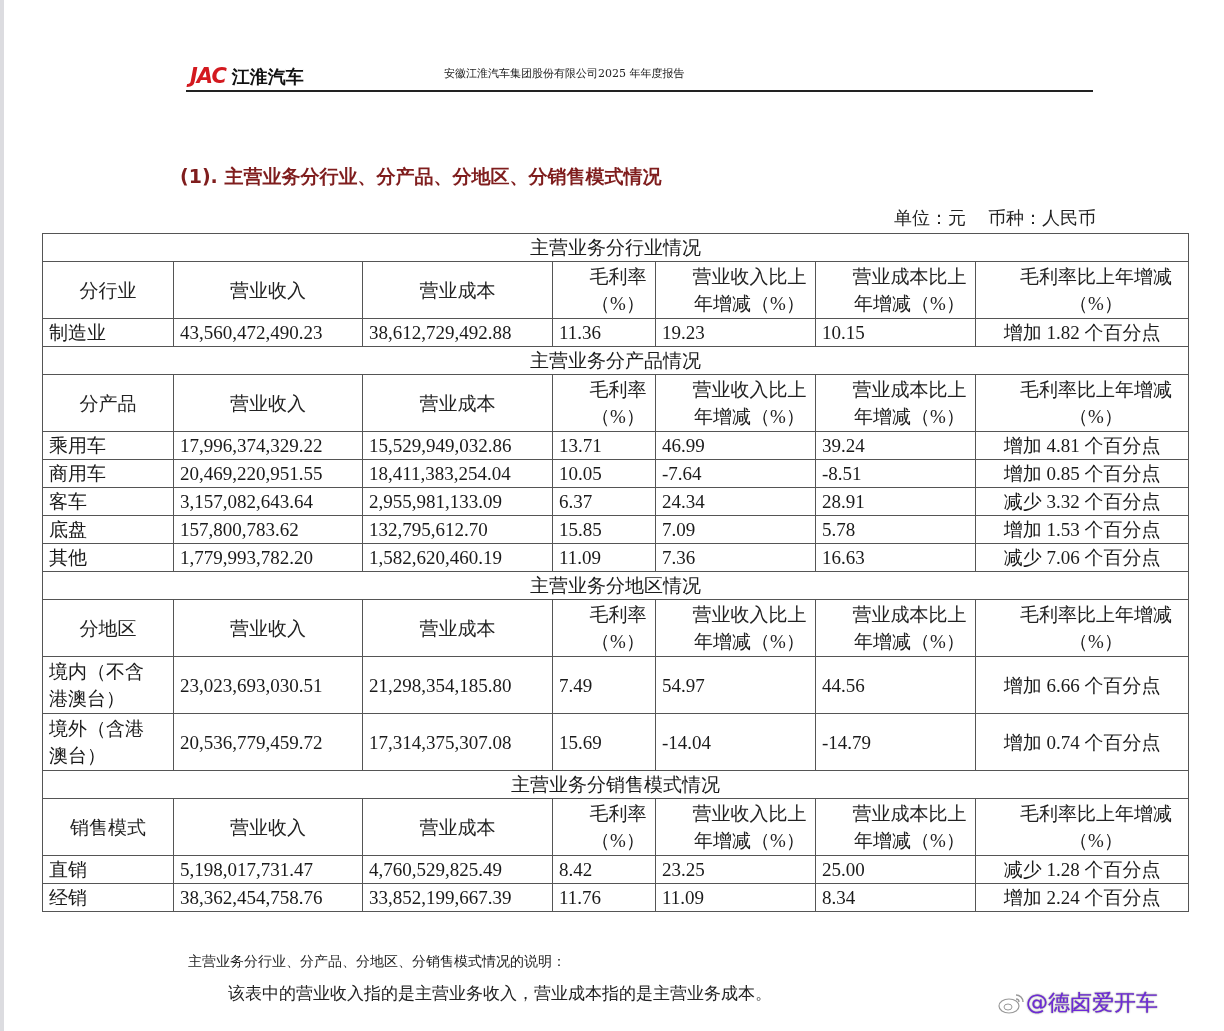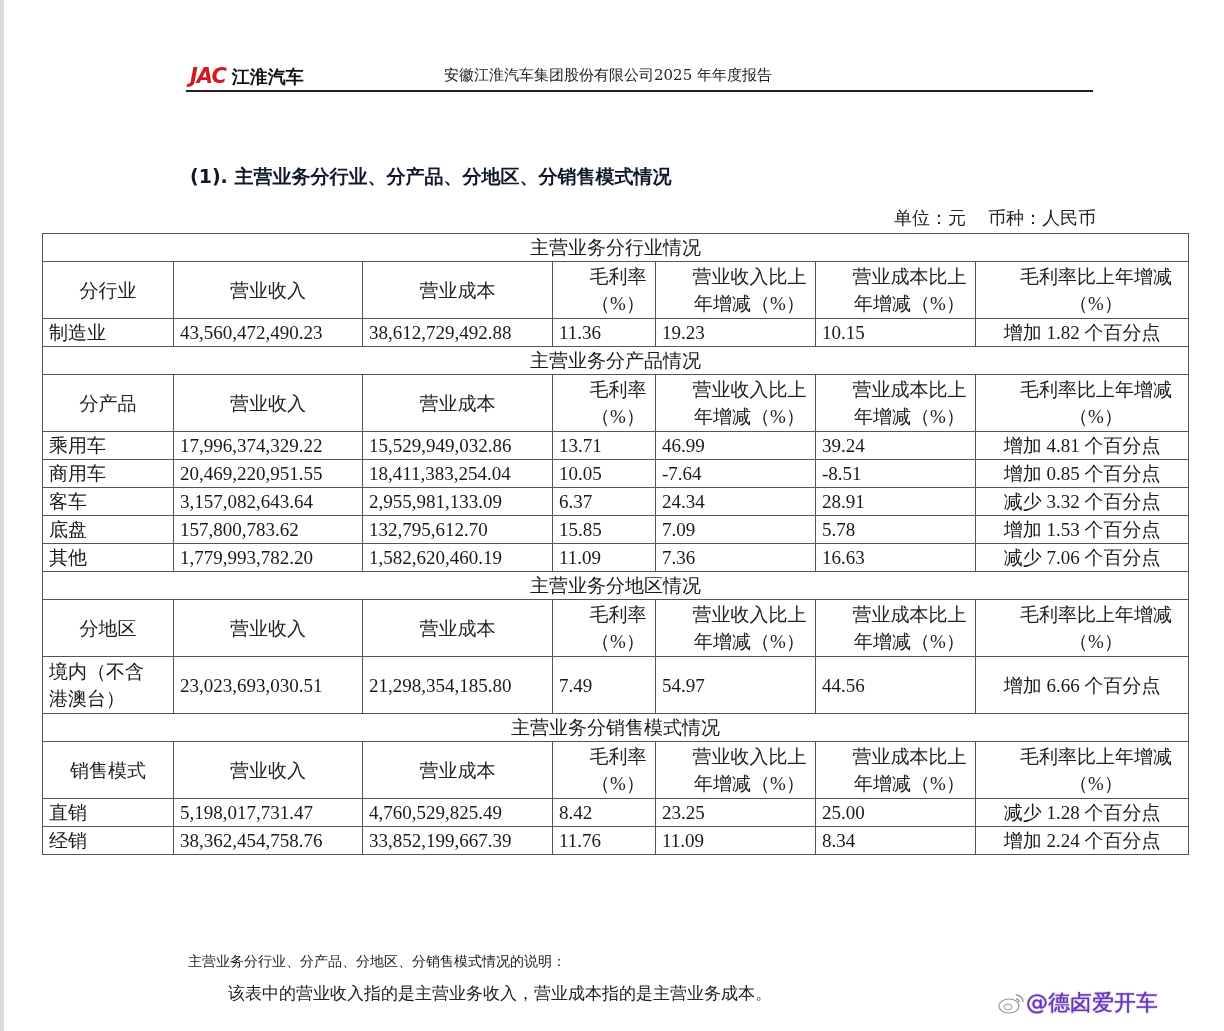--- a/index.html
+++ b/index.html
@@ -6,22 +6,22 @@
   body {
     width:1224px; height:1031px; position:relative; overflow:hidden;
     background:#ffffff; color:#1a1a1a;
     font-family:"DejaVu Serif","Liberation Serif",serif;
   }
   .left-edge { position:absolute; left:0; top:0; width:4px; height:1031px; background:#dcdce0; }
   .header { position:absolute; left:186px; top:62px; width:907px; height:28px; border-bottom:2px solid #222; }
   .logo { position:absolute; left:4px; top:2px; display:flex; align-items:baseline; }
   .logo-jac { font-family:"DejaVu Sans","Liberation Sans",sans-serif; font-weight:bold; font-style:italic; font-size:21px; color:#d3191f; letter-spacing:-1px; }
   .logo-cn { font-family:"DejaVu Sans","Liberation Sans",sans-serif; font-weight:bold; font-size:18px; color:#111; margin-left:6px; }
-  .report-title { position:absolute; left:258px; top:4px; font-size:15px; color:#222; }
-  .section-title { position:absolute; left:190px; top:164px; font-size:19px; font-weight:bold; font-family:"DejaVu Sans","Liberation Sans",sans-serif; color:#0f172a;text-align:center; }
+  .report-title { position:absolute; left:258px; top:4px; font-size:11px; color:#222; }
+  .section-title { position:absolute; left:180px; top:164px; font-size:19px; font-weight:bold; font-family:"DejaVu Sans","Liberation Sans",sans-serif; color:#7f1d1d;text-align:center; }
   .unit-line { position:absolute; right:128px; top:206px; font-size:18px; color:#222; }
   .unit-line span + span { margin-left:22px; }
   table.main {
     position:absolute; left:42px; top:233px; width:1146px;
     border-collapse:collapse; table-layout:fixed; font-size:19px;
     font-family:"Liberation Serif","DejaVu Serif",serif;
   }
   table.main td { border:1.5px solid #555; padding:0 6px; line-height:25px; white-space:nowrap; }
   td.group { text-align:center; height:27px; line-height:27px; }
   td.hd { text-align:center; color:#222; }
@@ -202,20 +202,32 @@
           <div>境内（不含</div>
           <div>港澳台）</div>
         </td>
     <td class="num">23,023,693,030.51</td>
         <td class="num">21,298,354,185.80</td>
         <td class="num">7.49</td>
         <td class="num">54.97</td>
         <td class="num">44.56</td>
         <td class="chg">增加 6.66 个百分点</td>
   </tr>
+  <tr class="tall">
+    <td class="lbl">
+          <div>境外（含港</div>
+          <div>澳台）</div>
+        </td>
+    <td class="num">20,536,779,459.72</td>
+        <td class="num">17,314,375,307.08</td>
+        <td class="num">15.69</td>
+        <td class="num">-14.04</td>
+        <td class="num">-14.79</td>
+        <td class="chg">增加 0.74 个百分点</td>
+  </tr>
 
   <tr>
         <td colspan="7" class="group">主营业务分销售模式情况</td>
       </tr>
   <tr class="hdrow">
     <td class="hd">销售模式</td>
     <td class="hd">营业收入</td>
     <td class="hd">营业成本</td>
     <td class="hd two">
           <div>毛利率</div>

